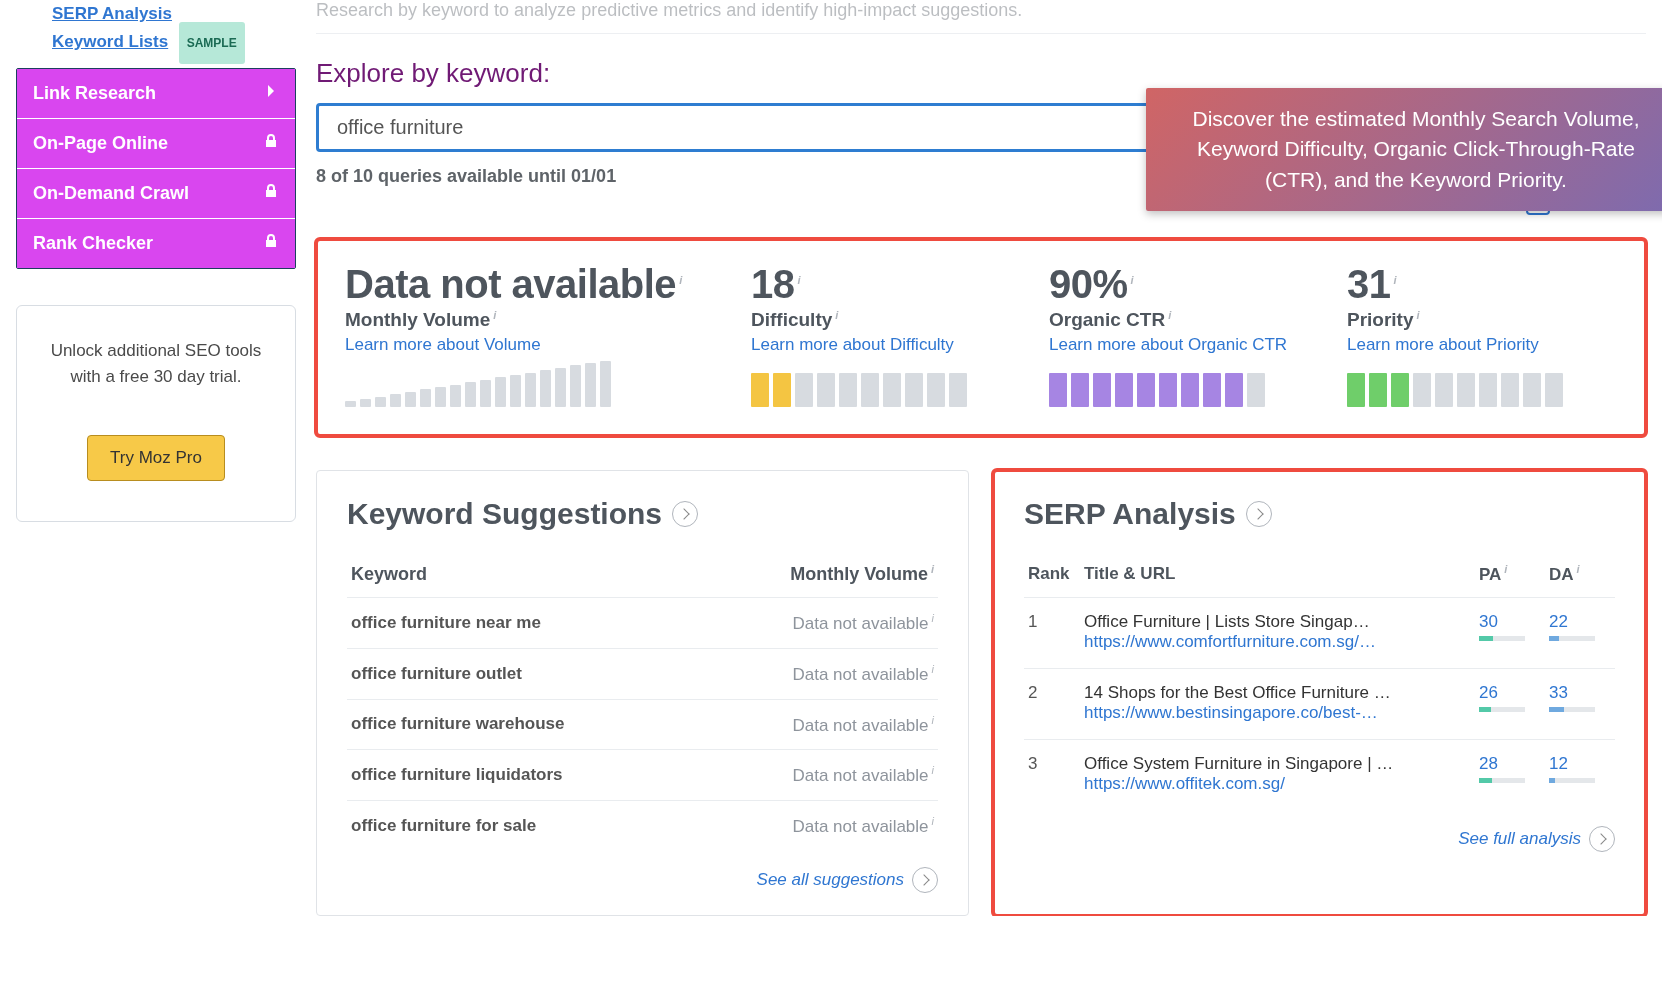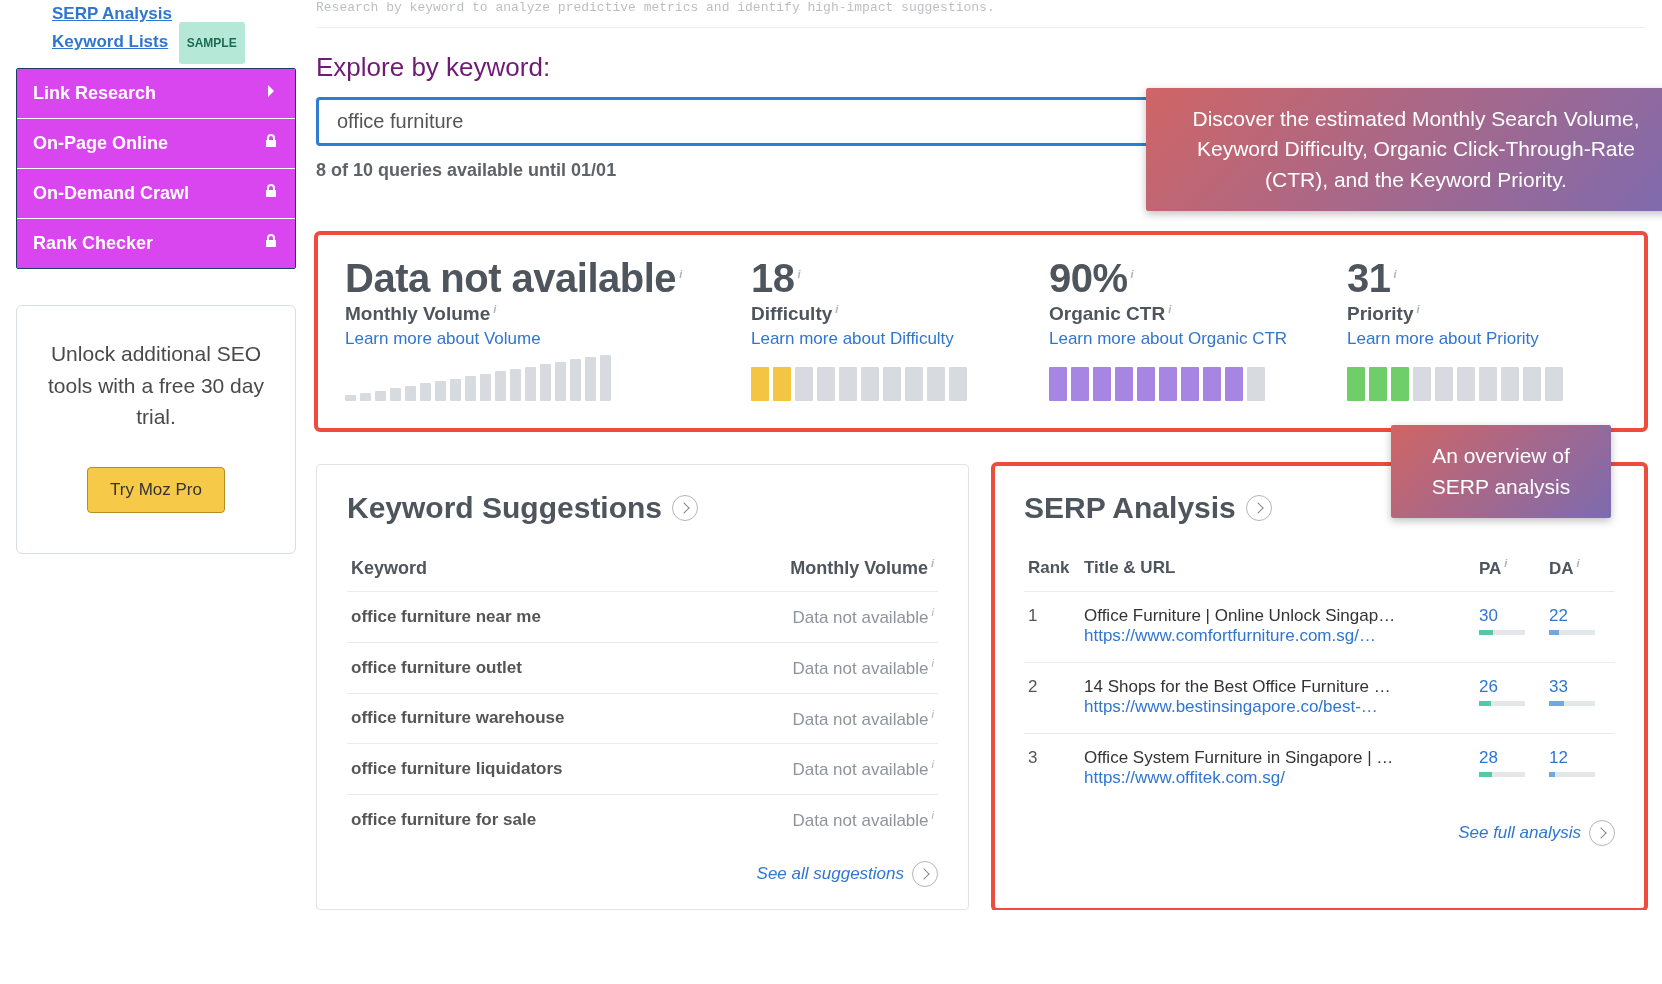--- a/index.html
+++ b/index.html
@@ -12,25 +12,25 @@
 .side-link { color: #2f76d1; text-decoration: underline; font-size: 17px; padding: 4px 0; display: inline-block; font-weight: 600; }
 .side-links { padding: 0 36px 12px 36px; }
 .badge-sample { background: #b6e8d8; color: #1b6b54; font-size: 12px; font-weight: 700; padding: 14px 8px; border-radius: 3px; margin-left: 6px; vertical-align: middle; }
 .side-nav { border: 1px solid #1c3f5f; border-radius: 2px; }
 .side-nav-item { background: #d946ef; color: #fff; padding: 14px 16px; font-size: 18px; font-weight: 600; border-bottom: 1px solid #fff; display: flex; align-items: center; justify-content: space-between; cursor: pointer; }
 .side-nav-item:last-child { border-bottom: none; }
 .lock-icon svg, .chevron-icon svg { width: 16px; height: 16px; fill: #fff; }
 
 .trial-box { border: 1px solid #d8dde3; border-radius: 6px; margin-top: 36px; padding: 32px 24px 40px; text-align: center; }
 .trial-title { color: #3fa386; font-size: 30px; font-weight: 400; line-height: 1.25; margin-bottom: 22px; }
-.trial-copy { color: #4a4a4a; font-size: 21px; line-height: 1.5; margin-bottom: 34px; }
+.trial-copy { color: #4a4a4a; font-size: 17px; line-height: 1.5; margin-bottom: 46px; }
 .btn-yellow { background: #f7c948; border: 1px solid #b88d1f; color: #333; padding: 12px 22px; font-size: 17px; border-radius: 4px; cursor: pointer; font-weight: 500; }
 
 
-.subtitle-line { color: #6b7078; font-size: 13px; padding-bottom: 12px; border-bottom: 1px solid #d8dde3; margin-bottom: 24px; opacity: .45; filter: blur(.6px); font-family: Liberation Mono, monospace; }
+.subtitle-line { color: #6b7078; font-size: 18px; padding-bottom: 12px; border-bottom: 1px solid #d8dde3; margin-bottom: 24px; opacity: .45; filter: blur(.6px); }
 .explore-label { font-size: 26px; color: #701a75; font-weight: 500; margin-bottom: 14px; }
 .search-row { display: flex; gap: 12px; align-items: flex-end; }
 .search-field { flex: 1; border: 3px solid #2e7dd1; border-radius: 4px; padding: 10px 18px; font-size: 20px; color: #555; }
 .btn-analyze { background: #b9d5ef; border: 1px solid #8eb5db; color: #fff; padding: 0 34px; font-size: 20px; border-radius: 4px; cursor: pointer; }
 .queries-note { color: #5e6368; font-size: 18px; margin-top: 14px; font-weight: 600; }
 .addto-row { display: flex; justify-content: flex-end; margin-top: 4px; }
 .addto { color: #2f76d1; font-size: 18px; font-weight: 600; display: flex; align-items: center; gap: 6px; cursor: pointer; }
 .plus-box { width: 24px; height: 24px; border: 2px solid #2f76d1; border-radius: 4px; display: flex; align-items: center; justify-content: center; color: #2f76d1; font-weight: 700; font-size: 18px; line-height: 1; }
 .caret-down { width: 0; height: 0; border-left: 6px solid transparent; border-right: 6px solid transparent; border-top: 8px solid #2f76d1; }
 
@@ -254,39 +254,38 @@
               </tr>
             </tbody>
         </table>
         <div class="see-link"><a>
               <span>See all suggestions</span>
               <span class="circ-arrow"></span>
             </a></div>
       </div>
 
       <div class="card highlight rel-wrap">
-        <div class="callout callout-2" style="top:-40px;">An overview of SERP analysis</div>
         <div class="card-title">
           <span>SERP Analysis</span>
           <span class="circ-arrow"></span>
         </div>
         <table class="serp-tbl">
           <thead>
               <tr>
             <th class="num">Rank</th>
             <th>Title &amp; URL</th>
             <th style="width:70px"><span>PA</span><span class="info-sup">i</span></th>
             <th style="width:70px"><span>DA</span><span class="info-sup">i</span></th>
           </tr>
             </thead>
           <tbody id="serp-body">
               <tr>
                 <td class="num serp-rank">1</td>
   <td>
-                  <div class="serp-title">Office Furniture | Online Unlock Singap…</div>
+                  <div class="serp-title">Office Furniture | Lists Store Singap…</div>
                   <div class="serp-url">https://www.comfortfurniture.com.sg/…</div>
                 </td>
   <td class="pada">30<div class="mini-bar">
                     <span class="mb-green" style="width:30%"></span>
                   </div></td>
   <td class="pada">22<div class="mini-bar">
                     <span class="mb-blue" style="width:22%"></span>
                   </div></td>
               </tr>
               <tr>

